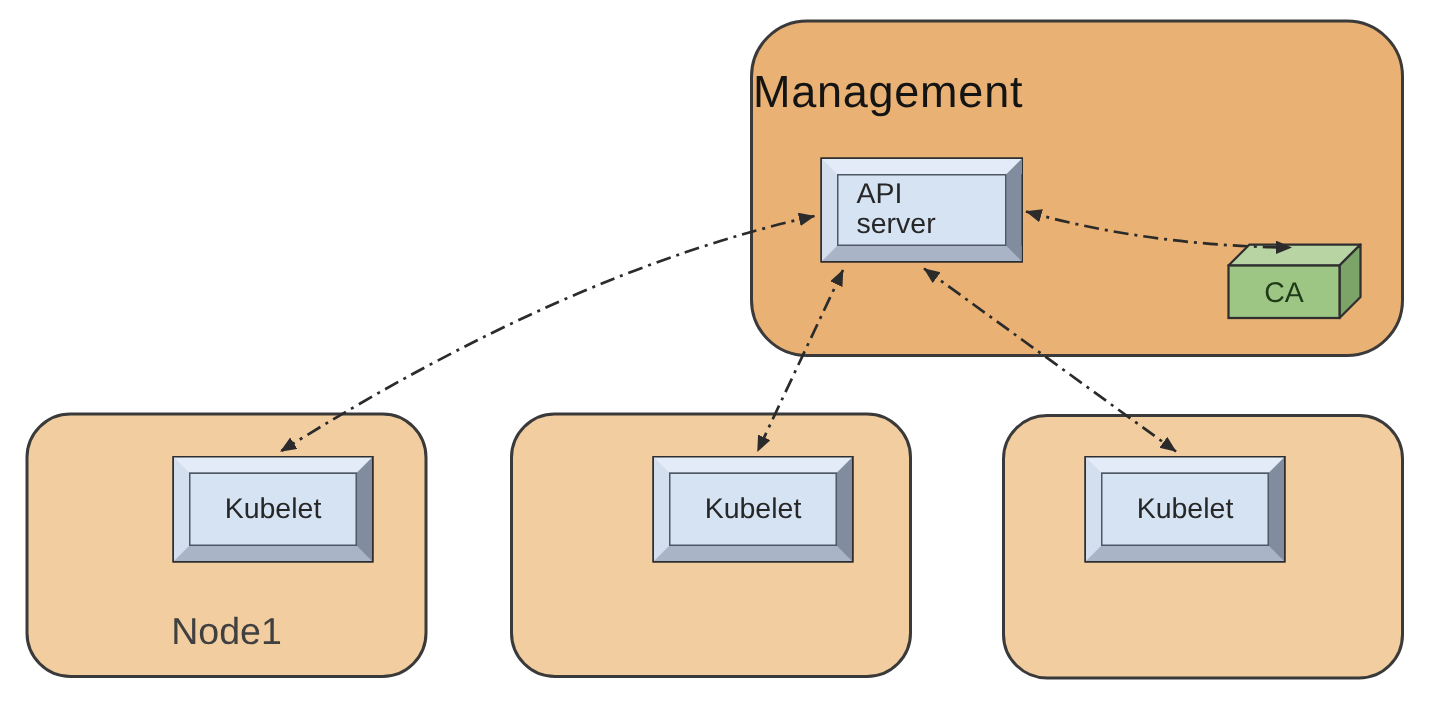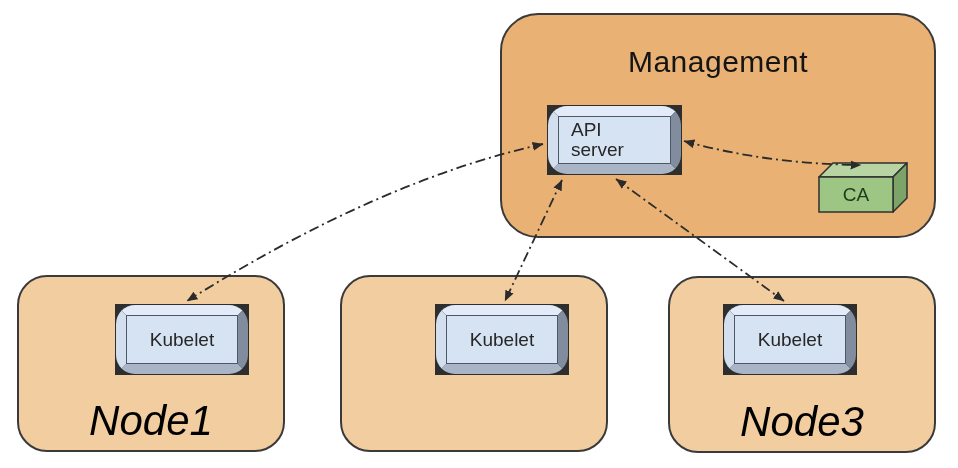--- a/index.html
+++ b/index.html
@@ -11,38 +11,38 @@
     position:absolute; box-sizing:border-box;
     border:2.5px solid #3a3a3a;
   }
   .mgmt { left:500px; top:13px; width:436px; height:225px;
           background:#e9b173; border-radius:38px; }
   .wnode { background:#f1cd9f; border-radius:30px; width:268px; height:177px; top:275px; }
   .wnode1 { left:17px; }
   .wnode2 { left:340px; }
   .wnode3 { left:668px; top:276px; }
   .mgmt-title {
-    position:absolute; left:0; right:0; top:30px; text-align:center;
+    position:absolute; left:0; right:0; top:30px; text-align:left;
     font-size:30px; line-height:33px; color:#141414; letter-spacing:0.5px;
   }
   .node-label {
     position:absolute; left:0; right:0; top:127px; text-align:center;
-    font-size:42px; line-height:34px; color:#000000;font-style:italic;
+    font-size:25px; line-height:34px; color:#404040;
   }
   
   .bevel-box {
     position:absolute; box-sizing:border-box;
     border:1.5px solid #2e2e2e; background:#2e2e2e;
   }
   .bevel-frame {
     box-sizing:border-box; width:100%; height:100%;
     border-style:solid; border-width:10px;
     border-color:#e2ebf7 #828e a0;
     border-top-color:#e2ebf7; border-left-color:#d3dfee;
-    border-right-color:#818d9f; border-bottom-color:#a9b5c6;border-radius:19px;
+    border-right-color:#818d9f; border-bottom-color:#a9b5c6;
   }
   .bevel-face {
     box-sizing:border-box; width:100%; height:100%;
     border:1.2px solid #4d5765; background:#d6e3f3;
     display:flex; flex-direction:column; align-items:center; justify-content:center;
     font-size:19px; line-height:20px; color:#272727;
   }
   .kubelet-box { width:134px; height:71px; }
   .k1 { left:96px;  top:27px; }
   .k2 { left:93px;  top:27px; }
@@ -96,21 +96,20 @@
       </div>
     </div>
   </div>
 
   <div class="group-node wnode wnode3">
     <div class="bevel-box kubelet-box k3">
       <div class="bevel-frame">
         <div class="bevel-face">Kubelet</div>
       </div>
     </div>
-    <div class="node-label">Node3</div>
   </div>
 
   <svg class="arrow-layer" width="958" height="468" viewBox="0 0 958 468">
     <defs>
       <marker id="ah-end" markerWidth="7" markerHeight="6" refX="5.8" refY="2.5" orient="auto">
         <path d="M0,0 L6,2.5 L0,5 Z" fill="#2b2b2b"></path>
       </marker>
       <marker id="ah-start" markerWidth="7" markerHeight="6" refX="5.8" refY="2.5" orient="auto-start-reverse">
         <path d="M0,0 L6,2.5 L0,5 Z" fill="#2b2b2b"></path>
       </marker>

